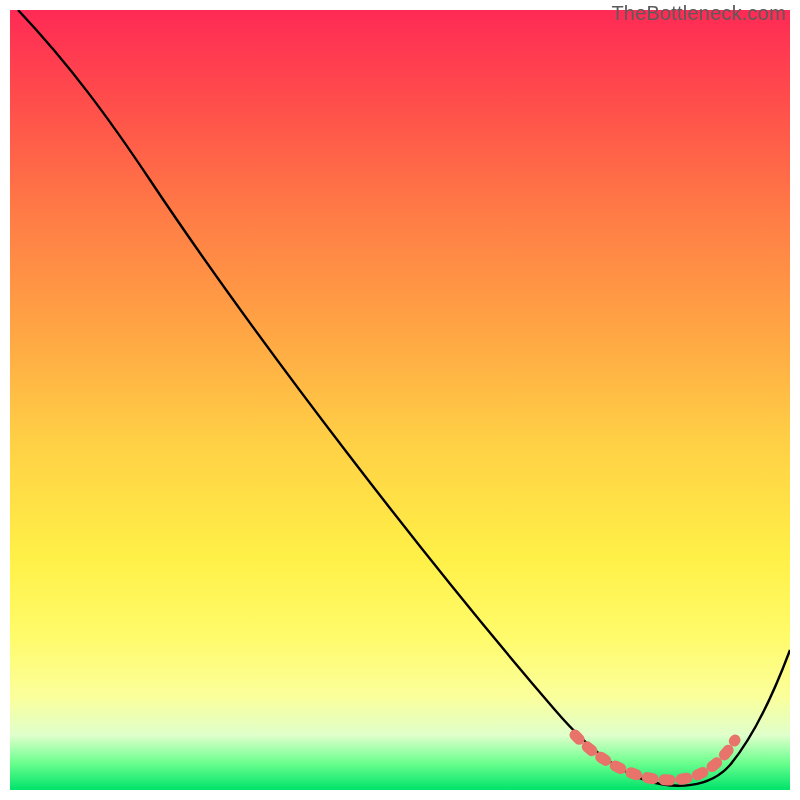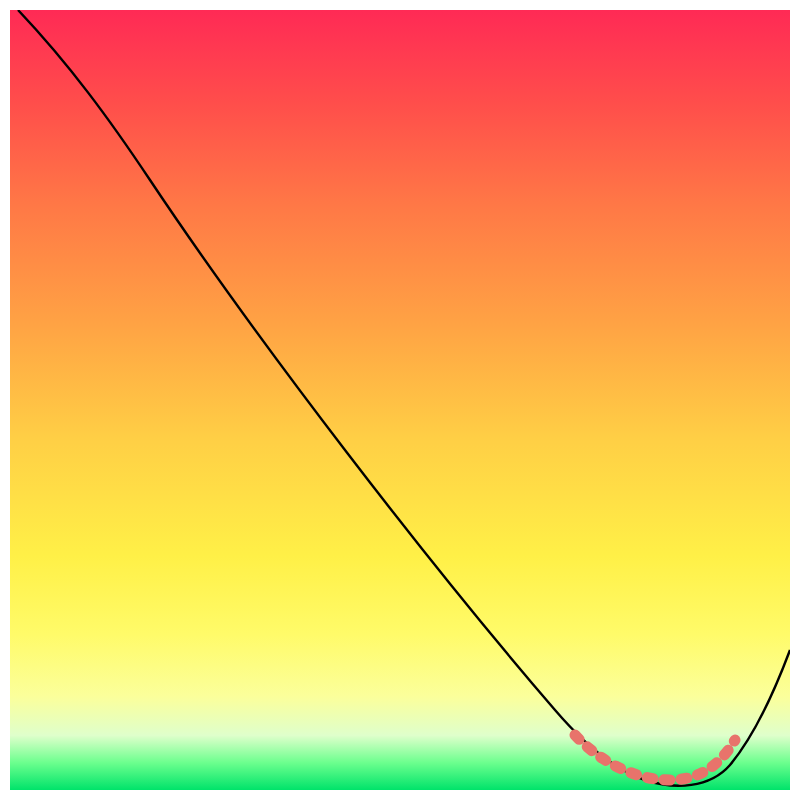--- a/index.html
+++ b/index.html
@@ -53,18 +53,19 @@
     height: 780px;
     pointer-events: none;
   }
 </style>
 </head>
 <body>
 
 <div class="stage">
   <div class="gradient-box"></div>
 
+  <div class="attribution">TheBottleneck.com</div>
 
   <svg class="curve" viewBox="0 0 780 780" preserveAspectRatio="none">
     <path fill="none" stroke="#000000" stroke-width="2.4" d="M 8 0 C 60 55, 100 110, 140 170 C 250 335, 420 555, 545 700 C 575 735, 605 760, 635 770 C 665 780, 700 778, 720 755 C 745 725, 765 680, 780 640"></path>
     <path fill="none" stroke="#e8736b" stroke-width="11" stroke-linecap="round" d="M 565 725 C 590 752, 625 770, 660 770 C 690 770, 710 755, 725 730" stroke-dasharray="6 11"></path>
   </svg>
 </div>
 
 </body></html>

